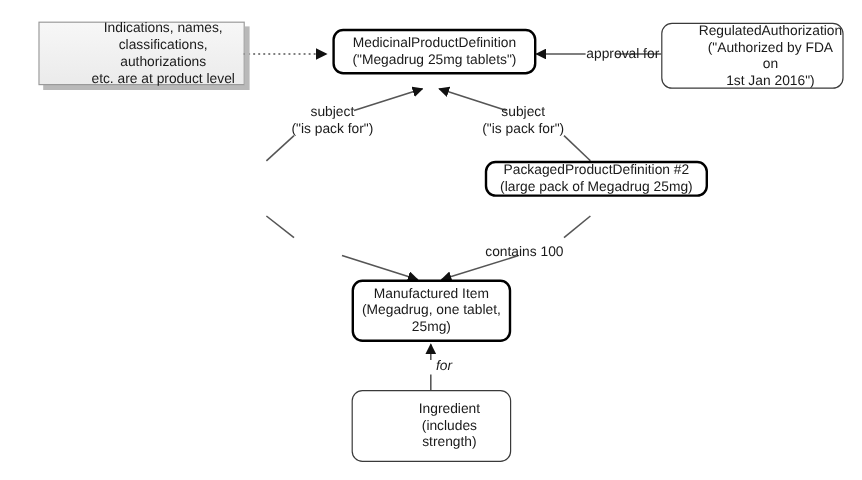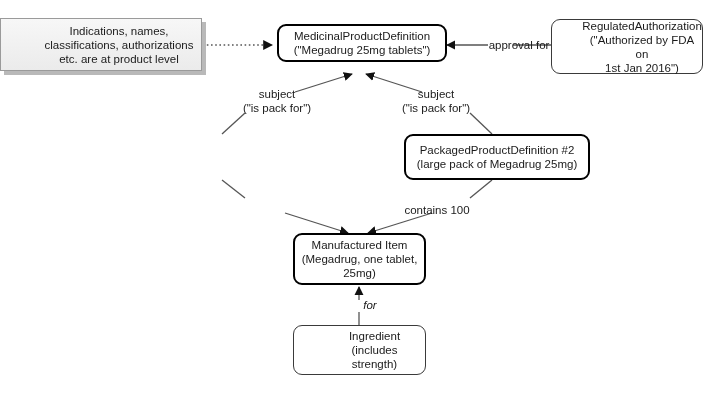--- a/index.html
+++ b/index.html
@@ -102,40 +102,40 @@
     <line x1="222" y1="180" x2="245" y2="198" stroke="#555555" stroke-width="1.3"></line>
     <line x1="285" y1="213" x2="348" y2="233" stroke="#555555" stroke-width="1.3" marker-end="url(#arrow-solid)"></line>
 
     <line x1="492" y1="180" x2="470" y2="198" stroke="#555555" stroke-width="1.3"></line>
     <line x1="432" y1="213" x2="368" y2="233" stroke="#555555" stroke-width="1.3" marker-end="url(#arrow-solid)"></line>
 
     <line x1="359" y1="325" x2="359" y2="312" stroke="#555555" stroke-width="1.3"></line>
     <line x1="359" y1="300" x2="359" y2="287" stroke="#555555" stroke-width="1.3" marker-end="url(#arrow-solid)"></line>
   </svg>
 
-  <div class="note" style="left:0; top:18px; width:202px; height:53px;padding-left:42px;">Indications, names,
+  <div class="note" style="left:32px; top:18px; width:172px; height:53px;padding-left:42px;">Indications, names,
 classifications, authorizations
 etc. are at product level</div>
 
   <div class="node thick" style="left:277px; top:24px; width:170px; height:38px;">MedicinalProductDefinition
 ("Megadrug 25mg tablets")</div>
 
   <div class="node thin" style="left:551px; top:19px; width:152px; height:55px;">RegulatedAuthorization
 ("Authorized by FDA on
 1st Jan 2016")</div>
 
 
-  <div class="node thick" style="left:404px; top:134px; width:186px; height:46px;">PackagedProductDefinition #2
+  <div class="node thick" style="left:404px; top:134px; width:186px; height:30px;">PackagedProductDefinition #2
 (large pack of Megadrug 25mg)</div>
 
   <div class="node thick" style="left:293px; top:233px; width:133px; height:52px;">Manufactured Item
 (Megadrug, one tablet,
 25mg)</div>
 
-  <div class="node thin" style="left:293px; top:325px; width:133px; height:50px;">Ingredient (includes
+  <div class="node thin" style="left:293px; top:325px; width:133px; height:60px;">Ingredient (includes
 strength)</div>
 
   <div class="edge-label" style="left:483px; top:38px; width:72px;">approval for</div>
 
   <div class="edge-label" style="left:229px; top:87px; width:96px;">subject
 ("is pack for")</div>
 
   <div class="edge-label" style="left:388px; top:87px; width:96px;">subject
 ("is pack for")</div>
 

